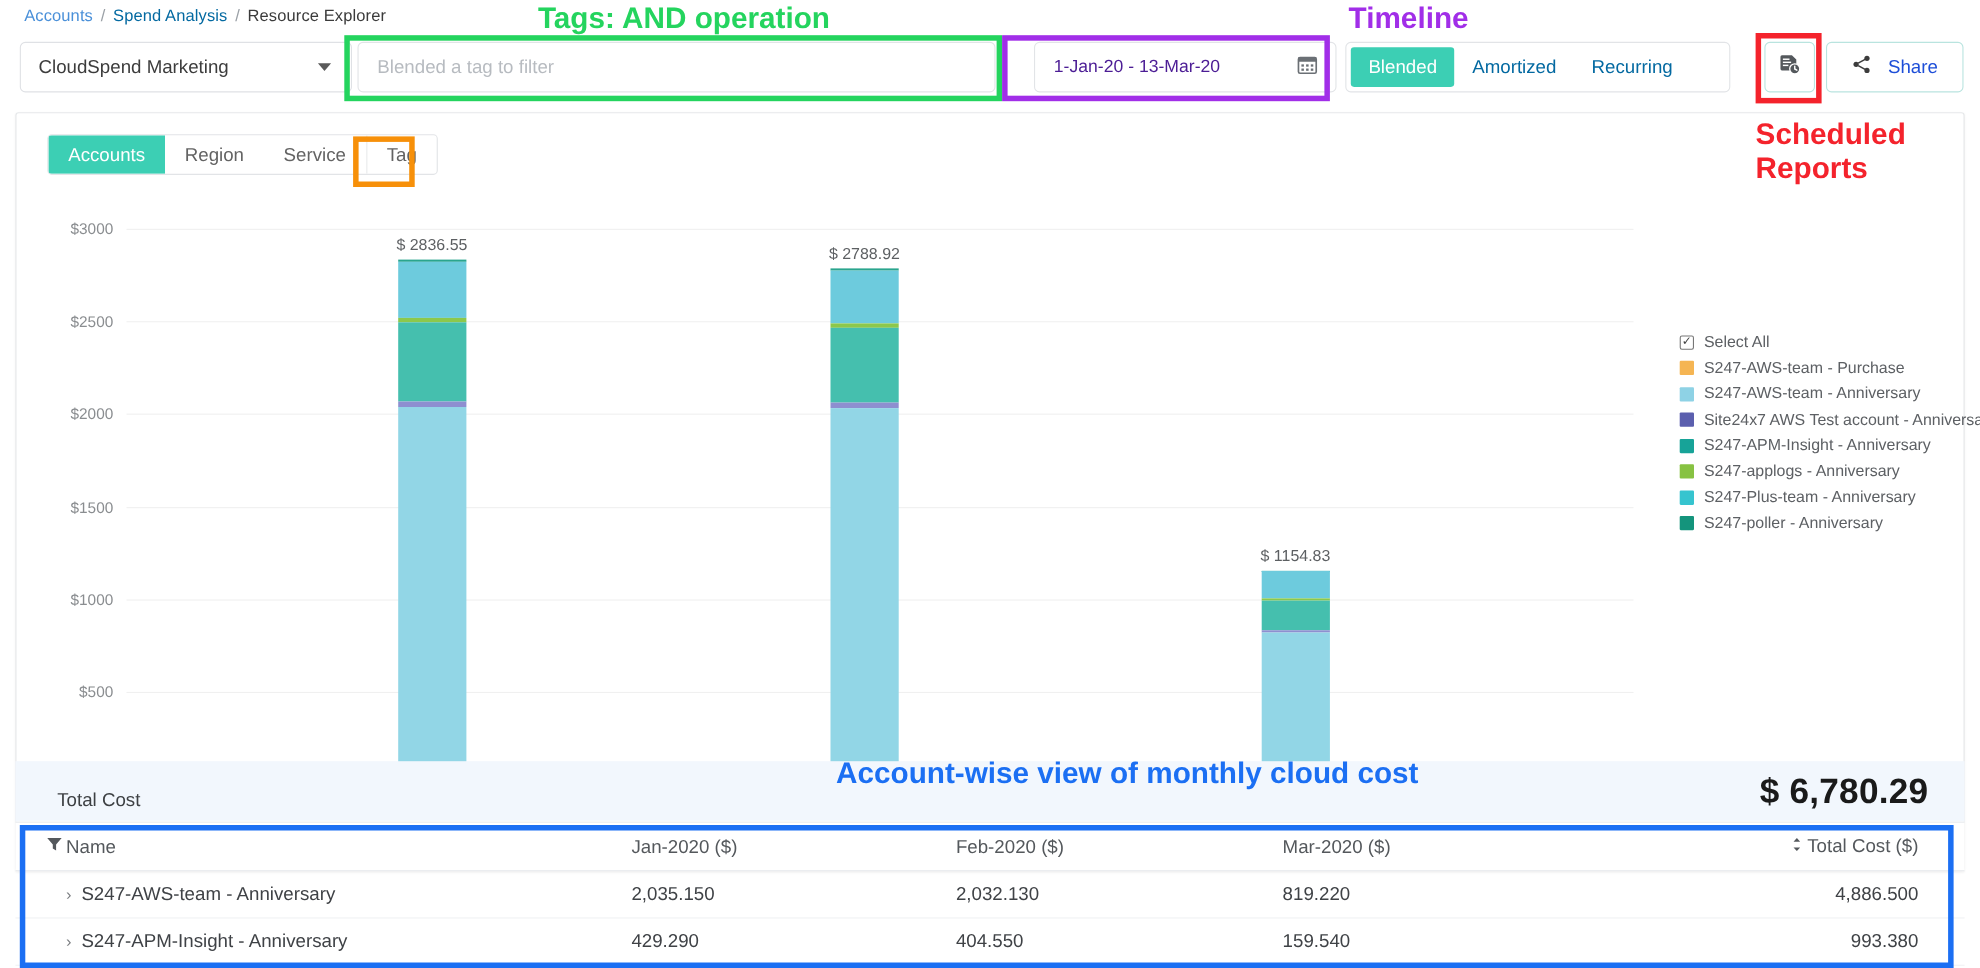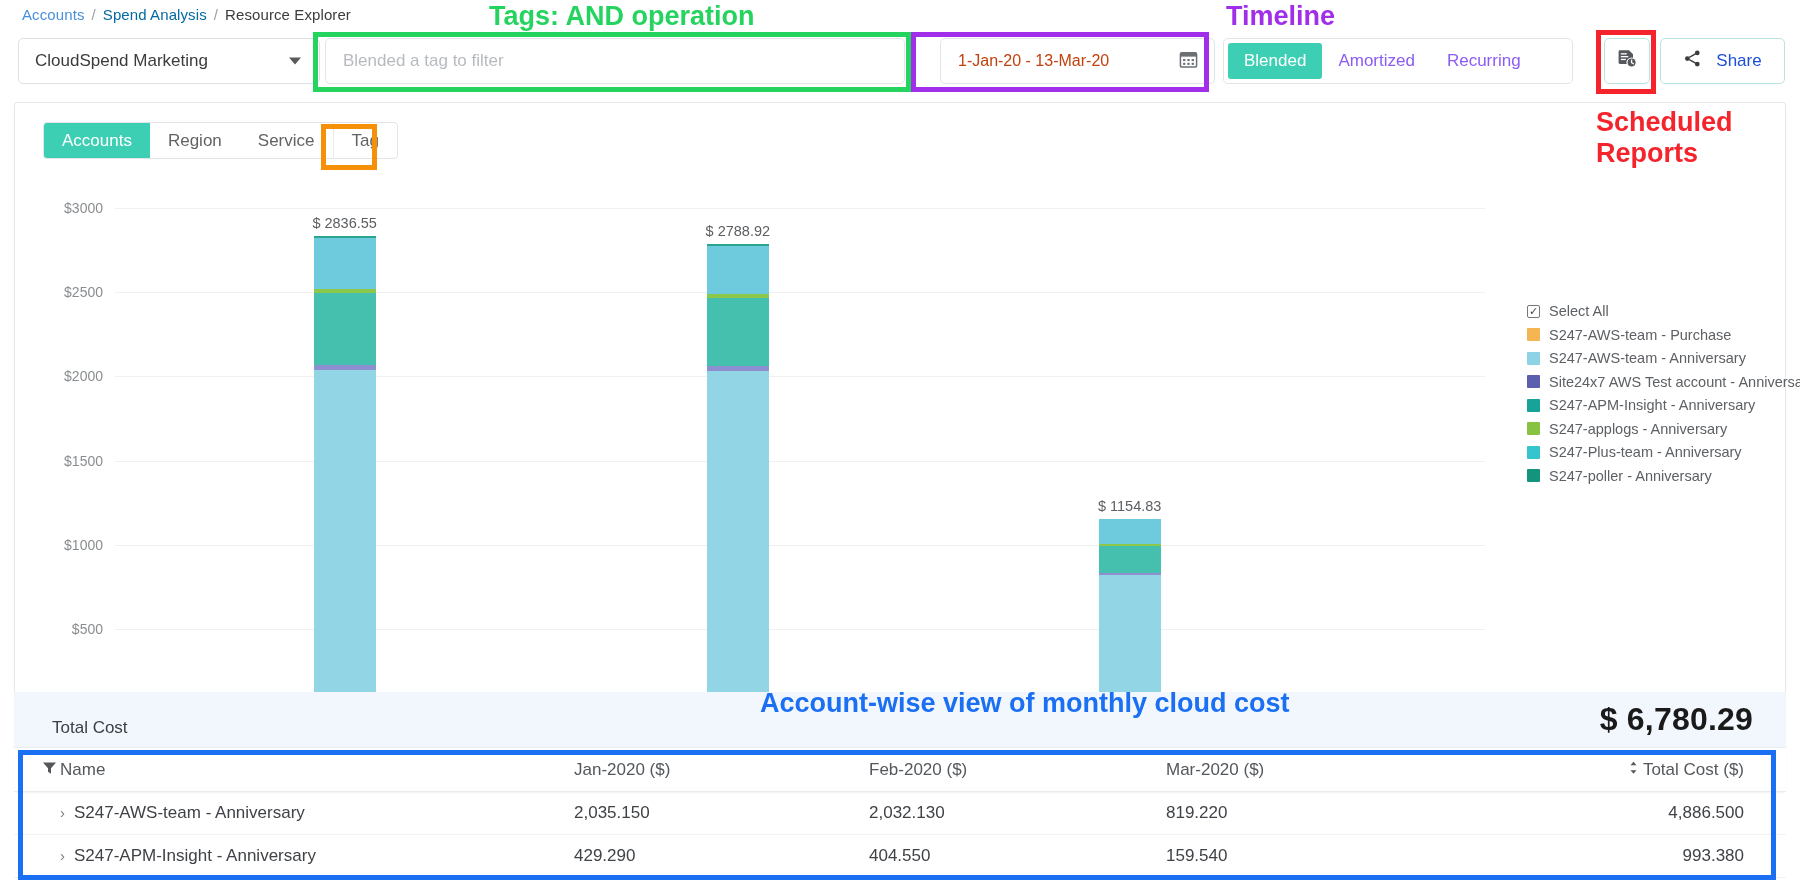--- a/index.html
+++ b/index.html
@@ -41,32 +41,32 @@
   .tagfilter {
     position:absolute; left:325px; top:5px; width:580px; height:46px;
     border:1px solid #e2e4e7; border-radius:5px; background:#fff;
     display:flex; align-items:center; padding:0 17px;
     font-size:17px; color:#b7bbc0;
   }
   .daterange {
     position:absolute; left:940px; top:5px; width:275px; height:46px;
     border:1px solid #e2e4e7; border-radius:5px; background:#fff;
     display:flex; align-items:center; padding:0 17px;
-    font-size:16px; color:#c2410c;
+    font-size:16px; color:#4c1d95;
   }
   .cal-icon { position:absolute; right:16px; top:50%; transform:translateY(-50%); }
 
   .segctl {
     position:absolute; left:1223px; top:5px; width:350px; height:46px;
     border:1px solid #e2e4e7; border-radius:5px; background:#fff;
     display:flex; align-items:center; padding:4px;
   }
   .segctl .seg {
     height:36px; display:flex; align-items:center; justify-content:center;
-    font-size:17px; color:#8b5cf6; padding:0 16px; border-radius:3px;
+    font-size:17px; color:#0369a1; padding:0 16px; border-radius:3px;
     white-space:nowrap;
   }
   .segctl .seg.active { background:#3ccfb4; color:#fff; }
 
   .icon-btn {
     position:absolute; left:1604px; top:5px; width:46px; height:46px;
     border:1px solid #b9e4df; border-radius:5px; background:#fff;
     display:flex; align-items:center; justify-content:center;
   }
   .share-btn {
@@ -95,21 +95,21 @@
   .dimtabs .dt.boxed { border-left:1px solid #e8eaec; }
 
   
   .chart { position:absolute; left:0; top:70px; width:1772px; height:610px; }
   .plot  { position:absolute; left:100px; top:35px; width:1370px; height:505px; }
   .gridline { position:absolute; left:0; width:100%; height:1px; background:#f0f0f0; }
   .ylab {
     position:absolute; font-size:14px; color:#8a8d90;
     transform:translateY(-50%); white-space:nowrap; text-align:right; width:70px;
   }
-  .bar { position:absolute; bottom:0; width:62px; }
+  .bar { position:absolute; bottom:0; width:62px;margin-left:48px; }
   .bar .seg { width:100%; }
   .bar-val {
     position:absolute; left:50%; transform:translateX(-50%);
     font-size:14.5px; color:#5c5f62; white-space:nowrap;
   }
   .xlab {
     position:absolute; left:50%; transform:translateX(-50%);
     font-size:14px; color:#8a8d90; white-space:nowrap; top:14px;
   }
 

